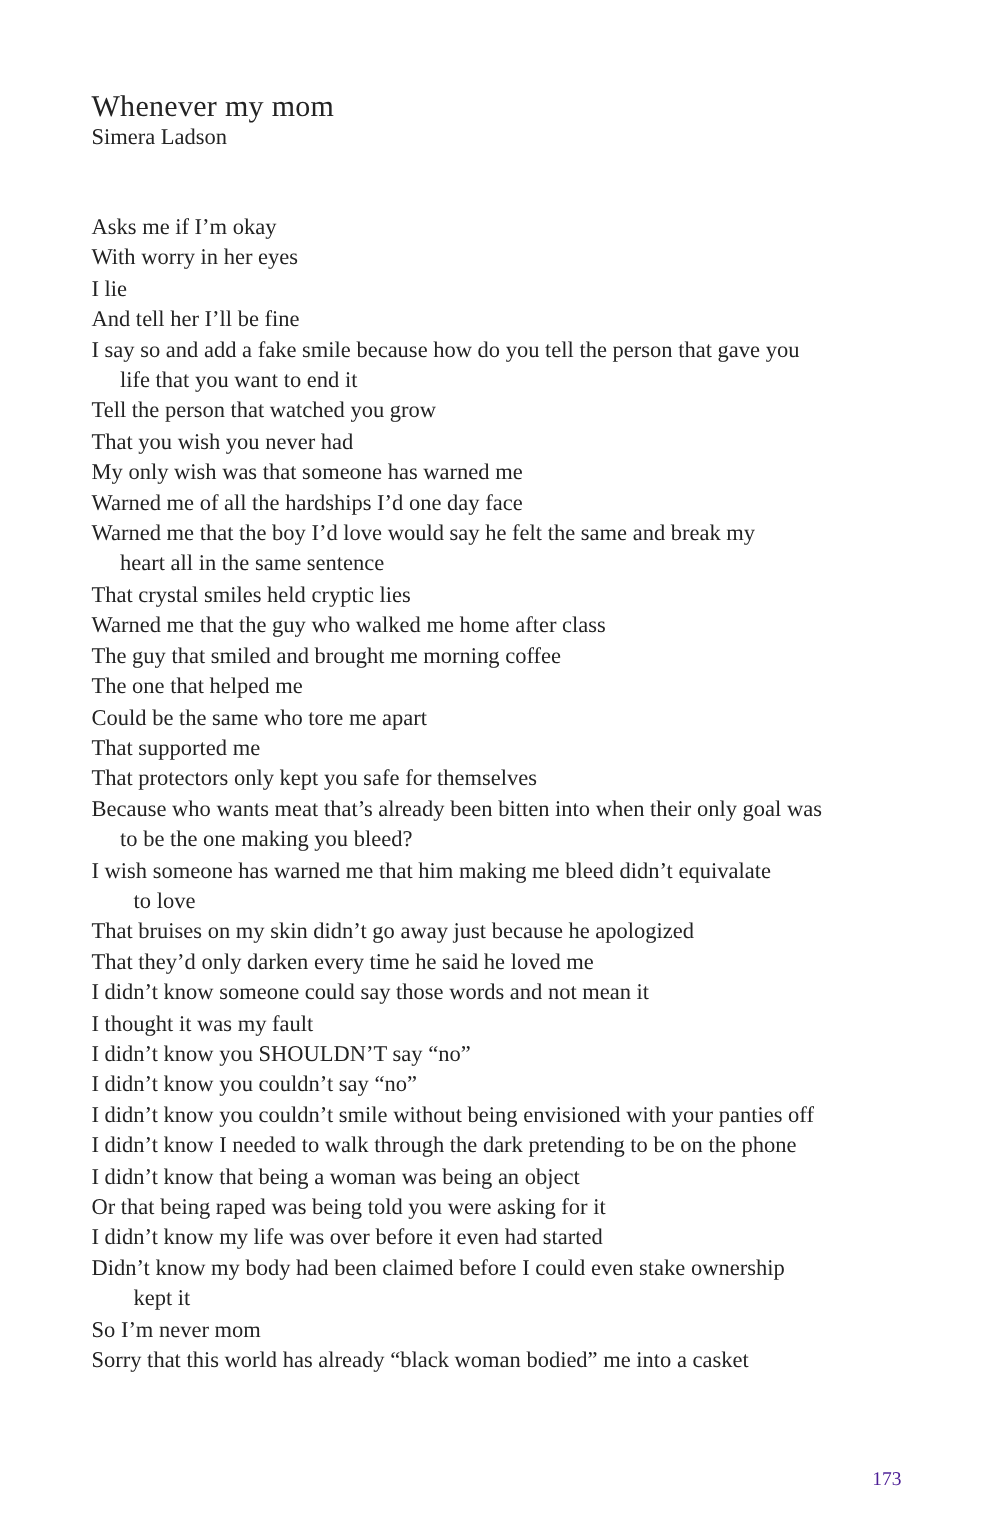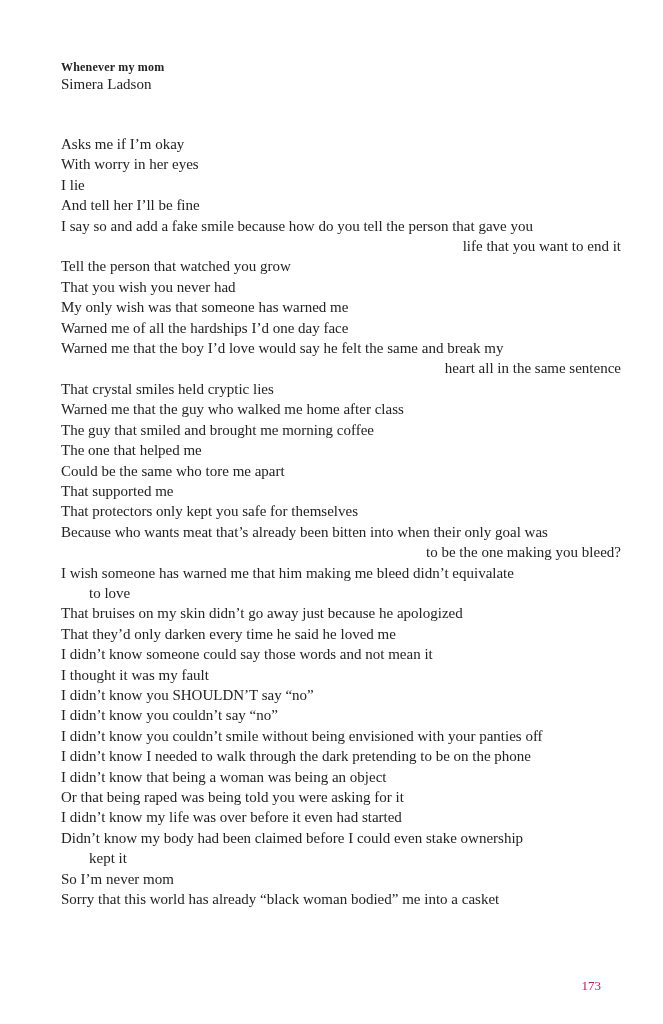--- a/index.html
+++ b/index.html
@@ -16,45 +16,45 @@
     color: #232323;
     overflow: hidden;
   }
   .content {
     position: absolute;
     left: 61px;
     top: 60px;
     width: 560px;
   }
   .title {
-    font-size: 12px;
-    font-weight: bold;
+    font-size: 20px;
+    font-weight: normal;
     margin: 0 0 1px 0;
     letter-spacing: 0.2px;
   }
   .author {
     font-size: 15px;
     margin: 0 0 41px 0;
   }
   .poem {
     font-size: 15px;
     line-height: 20.4px;
     margin-top: 12px;
   }
   .poem-line {
     white-space: nowrap;
   }
-  .poem-line.indent-1 { padding-left: 19px; text-align: right; }
+  .poem-line.indent-1 { padding-left: 19px; }
   .poem-line.indent-2 { padding-left: 28px; }
   .page-number {
     position: absolute;
     top: 978px;
     right: 62px;
     font-size: 13px;
-    color: #be185d;
+    color: #4c1d95;
   }
 </style>
 </head>
 <body>
 
 <div class="page">
   <div class="content">
     <h1 class="title">Whenever my mom</h1>
     <div class="author">Simera Ladson</div>
     <div class="poem" id="poem">

